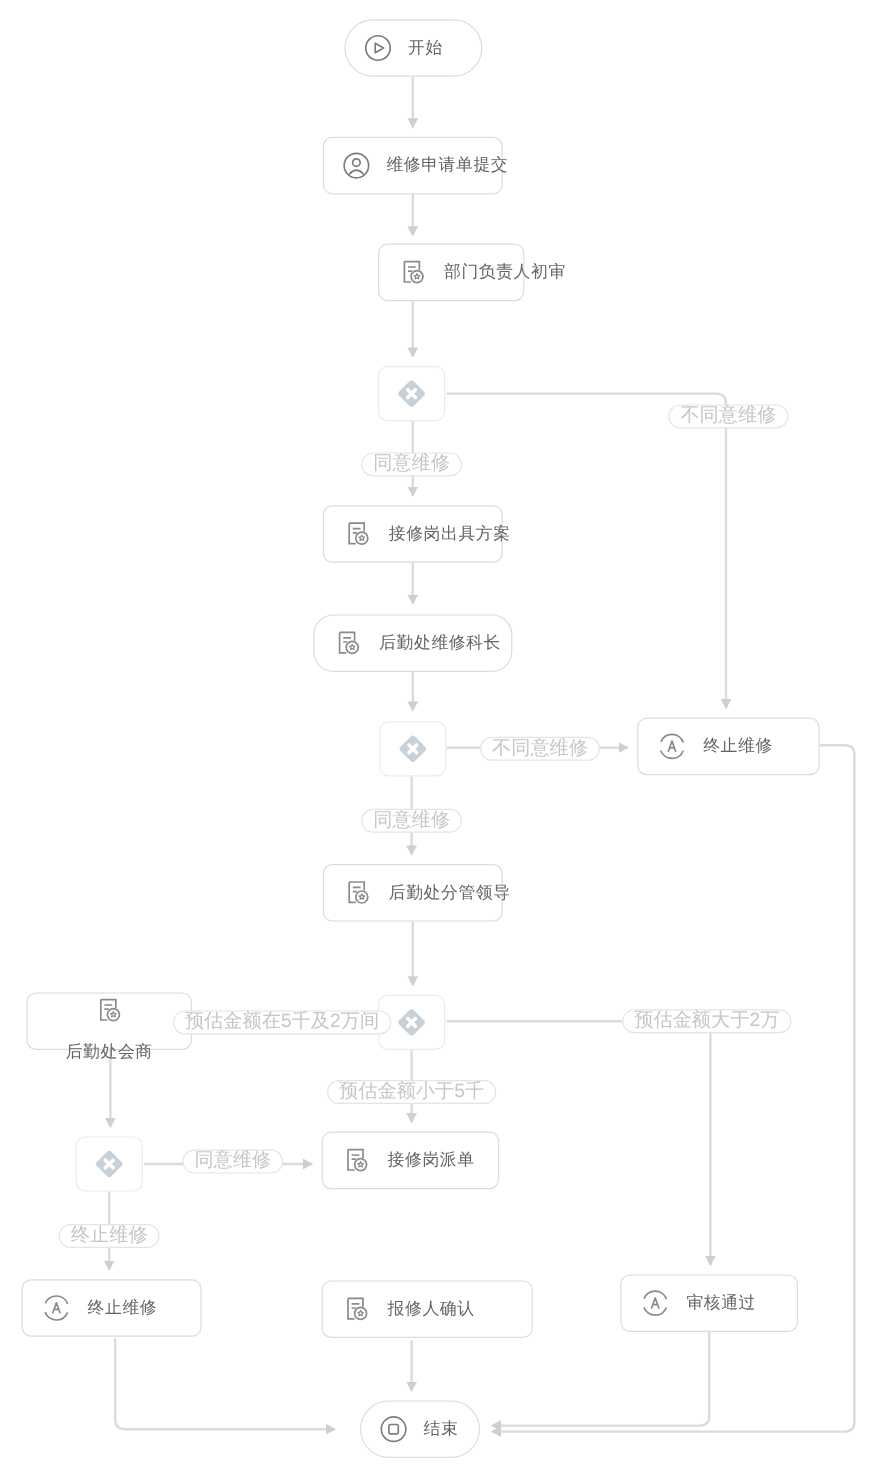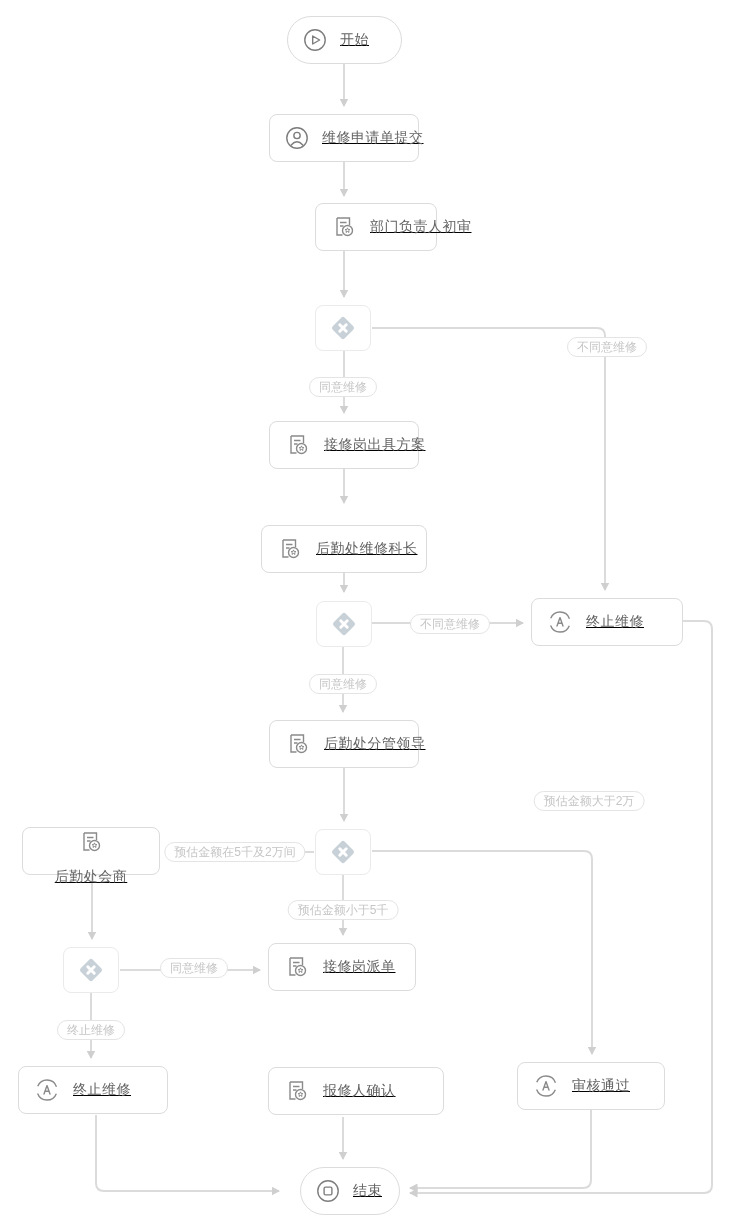--- a/index.html
+++ b/index.html
@@ -4,32 +4,32 @@
 <style>
   html,body{margin:0;padding:0;background:#ffffff;}
   .canvas{
     position:relative;width:742px;height:1230px;background:#ffffff;overflow:hidden;
     font-family:"Liberation Sans","DejaVu Sans",sans-serif;
   }
   .edges{position:absolute;left:0;top:0;width:742px;height:1230px;}
   .node{
     position:absolute;box-sizing:border-box;height:48px;background:#ffffff;
     border:1px solid #dcdcdc;border-radius:8px;display:flex;align-items:center;
-    padding:0 14px;gap:12px;text-decoration:underline;
+    padding:0 14px;gap:12px;
   }
   .node.pill{border-radius:24px;justify-content:flex-start;}
   .node .label{font-size:14px;color:#636363;letter-spacing:.5px;white-space:nowrap;}
   .node .icon{display:flex;align-items:center;justify-content:center;flex:0 0 auto;}
   .node.decision{
     width:56px;height:46px;padding:0;justify-content:center;border-color:#ebebeb;
   }
   .edge-label{
     position:absolute;transform:translate(-50%,-50%);background:#ffffff;
     border:1px solid #e4e4e4;border-radius:10px;padding:1px 9px;
-    font-size:12px;line-height:16px;color:#c6c6c6;white-space:nowrap;
+    font-size:16px;line-height:16px;color:#c6c6c6;white-space:nowrap;
   }
   svg.glyph{display:block;}
 </style>
 </head>
 <body>
 
 <div class="canvas">
 
   <svg class="edges" width="742" height="1230" viewBox="0 0 742 1230">
     <defs>
@@ -108,21 +108,21 @@
       <svg class="glyph" width="28" height="28" viewBox="0 0 28 28" fill="none" stroke="#8a8a8a" stroke-width="1.4">
         <path d="M7 5 H19.5 V12 M7 5 V22 H12.5"></path>
         <path d="M10 9.5 H16.5 M10 13 H13.5"></path>
         <circle cx="17.5" cy="17.5" r="5" fill="#ffffff"></circle>
         <path d="M17.5 14.9 L18.2 16.5 L19.9 16.6 L18.6 17.7 L19 19.4 L17.5 18.5 L16 19.4 L16.4 17.7 L15.1 16.6 L16.8 16.5 Z" stroke-width="1" stroke-linejoin="round"></path>
       </svg>
     </span>
     <span class="label">接修岗出具方案</span>
   </div>
 
-  <div class="node" style="left:261px;top:525px;width:166px;">
+  <div class="node" style="left:261px;top:512px;width:166px;border-radius:17px;">
     <span class="icon">
       <svg class="glyph" width="28" height="28" viewBox="0 0 28 28" fill="none" stroke="#8a8a8a" stroke-width="1.4">
         <path d="M7 5 H19.5 V12 M7 5 V22 H12.5"></path>
         <path d="M10 9.5 H16.5 M10 13 H13.5"></path>
         <circle cx="17.5" cy="17.5" r="5" fill="#ffffff"></circle>
         <path d="M17.5 14.9 L18.2 16.5 L19.9 16.6 L18.6 17.7 L19 19.4 L17.5 18.5 L16 19.4 L16.4 17.7 L15.1 16.6 L16.8 16.5 Z" stroke-width="1" stroke-linejoin="round"></path>
       </svg>
     </span>
     <span class="label">后勤处维修科长</span>
   </div>
@@ -240,18 +240,18 @@
       </svg>
     </span>
     <span class="label">结束</span>
   </div>
 
   <div class="edge-label" style="left:343px;top:387px;">同意维修</div>
   <div class="edge-label" style="left:607px;top:347px;">不同意维修</div>
   <div class="edge-label" style="left:450px;top:624px;">不同意维修</div>
   <div class="edge-label" style="left:343px;top:684px;">同意维修</div>
   <div class="edge-label" style="left:235px;top:852px;">预估金额在5千及2万间</div>
-  <div class="edge-label" style="left:589px;top:801px;">预估金额大于2万</div>
+  <div class="edge-label" style="left:589px;top:851px;">预估金额大于2万</div>
   <div class="edge-label" style="left:343px;top:910px;">预估金额小于5千</div>
   <div class="edge-label" style="left:194px;top:968px;">同意维修</div>
   <div class="edge-label" style="left:91px;top:1030px;">终止维修</div>
 
 </div>
 
 </body></html>

